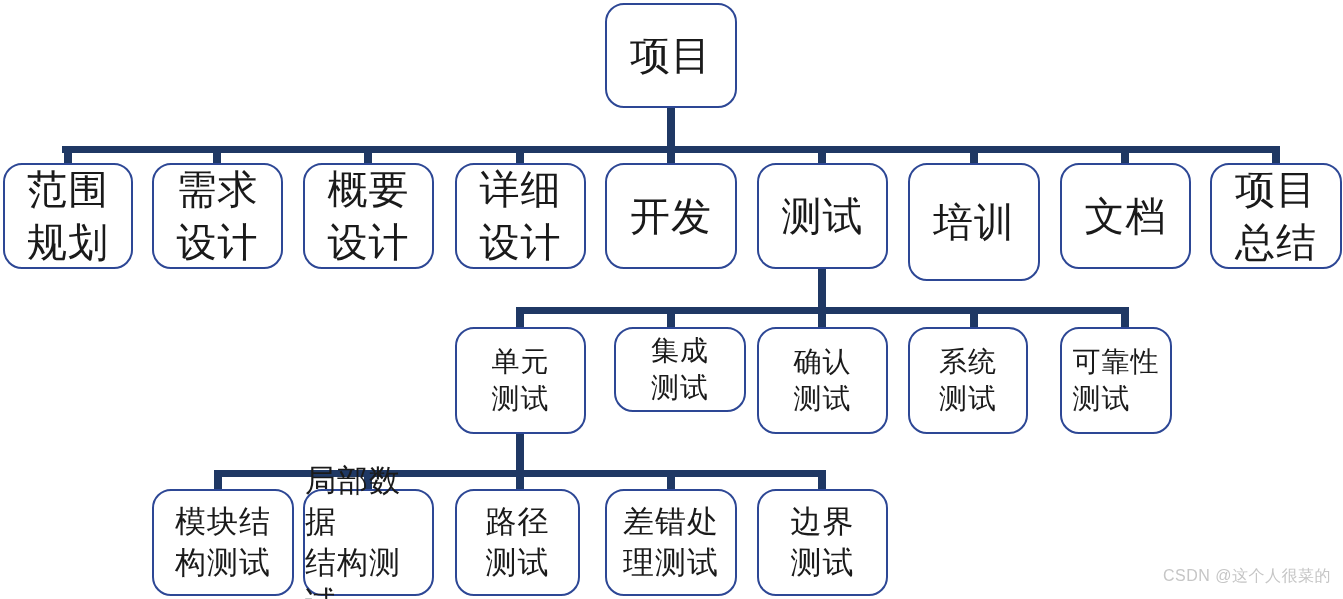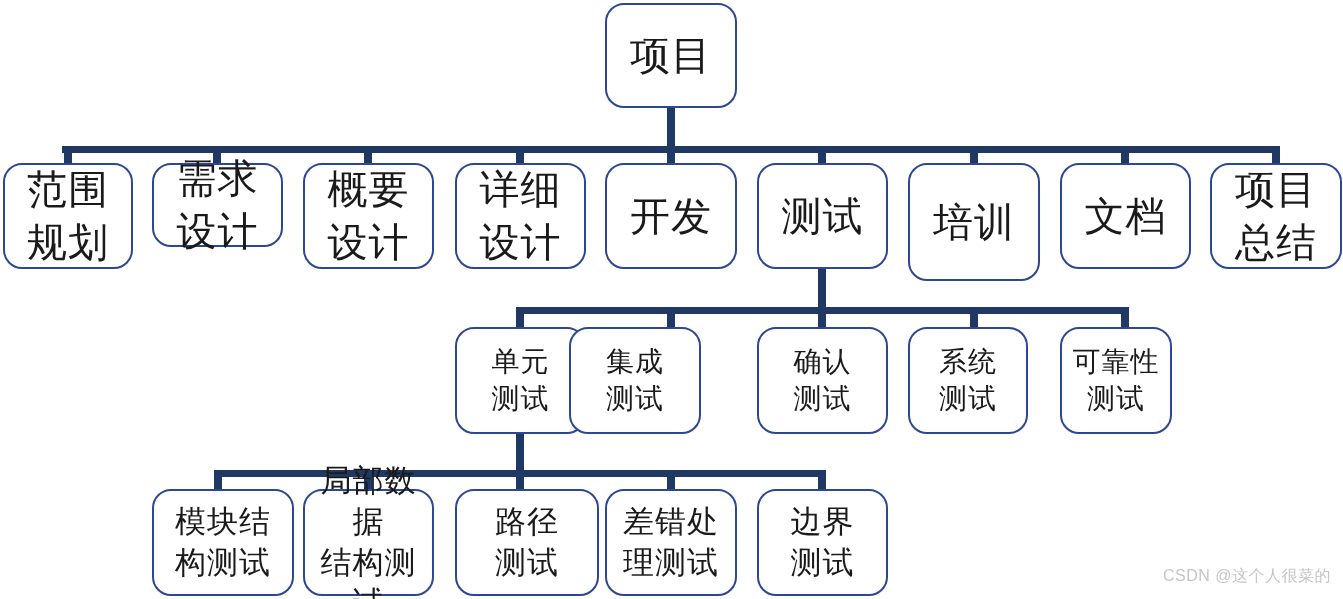--- a/index.html
+++ b/index.html
@@ -21,21 +21,21 @@
     position:absolute;
     box-sizing:border-box;
     border:2.5px solid var(--box_border);
     border-radius:19px;
     background:var(--background);
     display:flex;align-items:center;justify-content:center;
     z-index:2;
   }
   .node .label{
     white-space:pre-line;
-    text-align:center;
+    text-align:left;
     color:var(--text);
     line-height:1.32;
     letter-spacing:1px;
   }
   .fs-root{font-size:40px;}
   .fs-l2{font-size:40px;}
   .fs-l3{font-size:28px;}
   .fs-l4{font-size:31px;}
   .line{
     position:absolute;
@@ -86,21 +86,21 @@
   <div class="line" style="left:818px;top:473px;width:8px;height:18px"></div>
 
   <div class="node" style="left:605px;top:3px;width:132px;height:105px">
     <span class="label fs-root">项目</span>
   </div>
 
   <div class="node" style="left:3px;top:163px;width:130px;height:106px">
     <span class="label fs-l2">范围
 规划</span>
   </div>
-  <div class="node" style="left:152px;top:163px;width:131px;height:84px">
+  <div class="node" style="left:152px;top:163px;width:131px;height:106px">
     <span class="label fs-l2">需求
 设计</span>
   </div>
   <div class="node" style="left:303px;top:163px;width:131px;height:106px">
     <span class="label fs-l2">概要
 设计</span>
   </div>
   <div class="node" style="left:455px;top:163px;width:131px;height:106px">
     <span class="label fs-l2">详细
 设计</span>
@@ -119,21 +119,21 @@
   </div>
   <div class="node" style="left:1210px;top:163px;width:132px;height:106px">
     <span class="label fs-l2">项目
 总结</span>
   </div>
 
   <div class="node" style="left:455px;top:327px;width:131px;height:107px">
     <span class="label fs-l3">单元
 测试</span>
   </div>
-  <div class="node" style="left:569px;top:327px;width:132px;height:107px">
+  <div class="node" style="left:614px;top:327px;width:132px;height:85px">
     <span class="label fs-l3">集成
 测试</span>
   </div>
   <div class="node" style="left:757px;top:327px;width:131px;height:107px">
     <span class="label fs-l3">确认
 测试</span>
   </div>
   <div class="node" style="left:908px;top:327px;width:120px;height:107px">
     <span class="label fs-l3">系统
 测试</span>
@@ -144,21 +144,21 @@
   </div>
 
   <div class="node" style="left:152px;top:489px;width:142px;height:107px">
     <span class="label fs-l4">模块结
 构测试</span>
   </div>
   <div class="node" style="left:303px;top:489px;width:131px;height:107px">
     <span class="label fs-l4">局部数据
 结构测试</span>
   </div>
-  <div class="node" style="left:455px;top:489px;width:144px;height:107px">
+  <div class="node" style="left:455px;top:489px;width:125px;height:107px">
     <span class="label fs-l4">路径
 测试</span>
   </div>
   <div class="node" style="left:605px;top:489px;width:132px;height:107px">
     <span class="label fs-l4">差错处
 理测试</span>
   </div>
   <div class="node" style="left:757px;top:489px;width:131px;height:107px">
     <span class="label fs-l4">边界
 测试</span>

